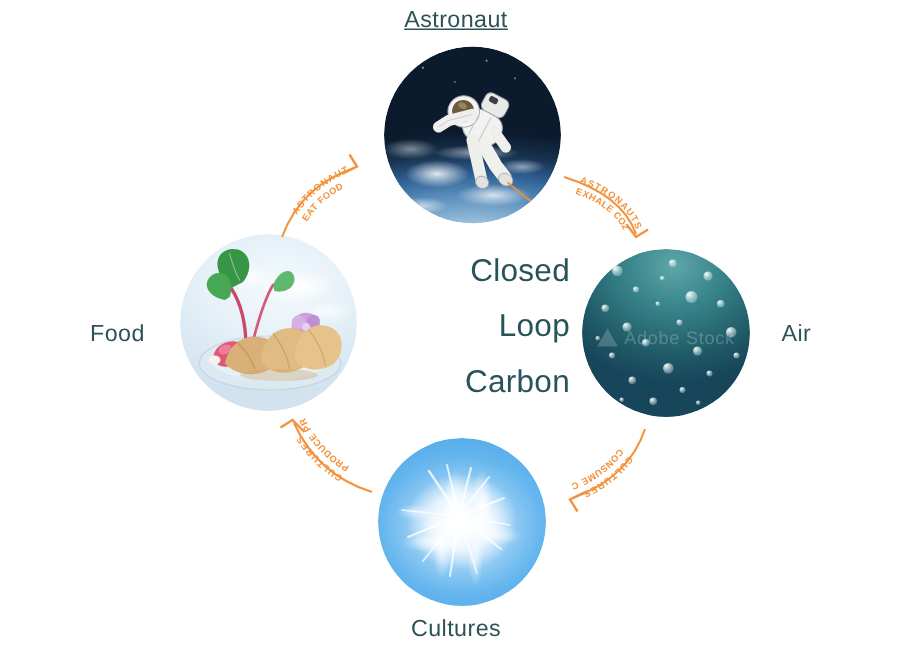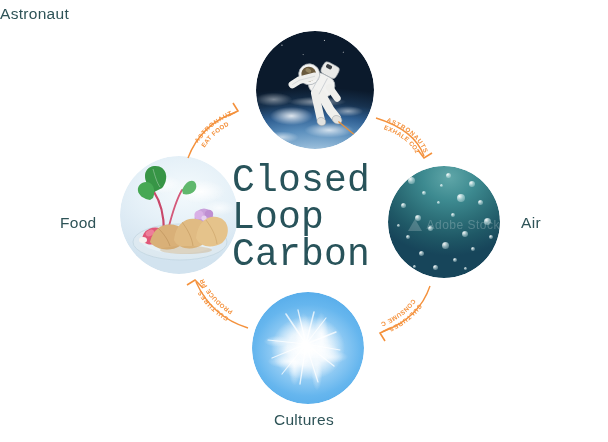--- a/index.html
+++ b/index.html
@@ -69,21 +69,21 @@
   .bubbles b {
     position: absolute;
     display: block;
     border-radius: 50%;
     background: radial-gradient(circle at 32% 28%, rgba(255,255,255,.95) 0%, rgba(224,245,245,.55) 45%, rgba(255,255,255,.12) 100%);
   }
   .wm {
     position: absolute;
     left: 0; right: 0;
     top: 46%;
-    text-align: right;
+    text-align: center;
     font-size: 12px;
     letter-spacing: .5px;
     color: rgba(255,255,255,.22);
     font-family: "Liberation Sans", sans-serif;
     white-space: nowrap;
   }
   .wm-mark {
     display: inline-block;
     width: 0; height: 0;
     border-left: 7px solid transparent;
@@ -128,37 +128,37 @@
 
   
   .node-label {
     position: absolute;
     color: #2e5357;
     font-size: 15.5px;
     font-family: "Liberation Sans", sans-serif;
     letter-spacing: .3px;
     white-space: nowrap;
   }
-  #label-astronaut { left: 0; right: 0; top: 5px; text-align: left; }
+  #label-astronaut { left: 0; right: 0; top: 5px; text-align: center; text-decoration: underline; }
   #label-cultures  { left: 0; right: 0; top: 411px; text-align: center; }
   #label-food      { left: 60px; top: 214px; }
   #label-air       { left: 521px; top: 214px; }
 
   
   #center-title {
     position: absolute;
     left: 232px;
     top: 162px;
     width: 148px;
-    text-align: left;
+    text-align: right;
     color: #28535a;
-    font-size: 38px;
+    font-size: 21px;
     line-height: 37px;
     letter-spacing: .2px;
-    font-family: Liberation Mono, monospace;
+    font-family: Liberation Sans, sans-serif;
   }
   #center-title div { white-space: nowrap; }
 
   
   #arrows {
     position: absolute;
     left: 0; top: 0;
     width: 608px; height: 442px;
     pointer-events: none;
   }

